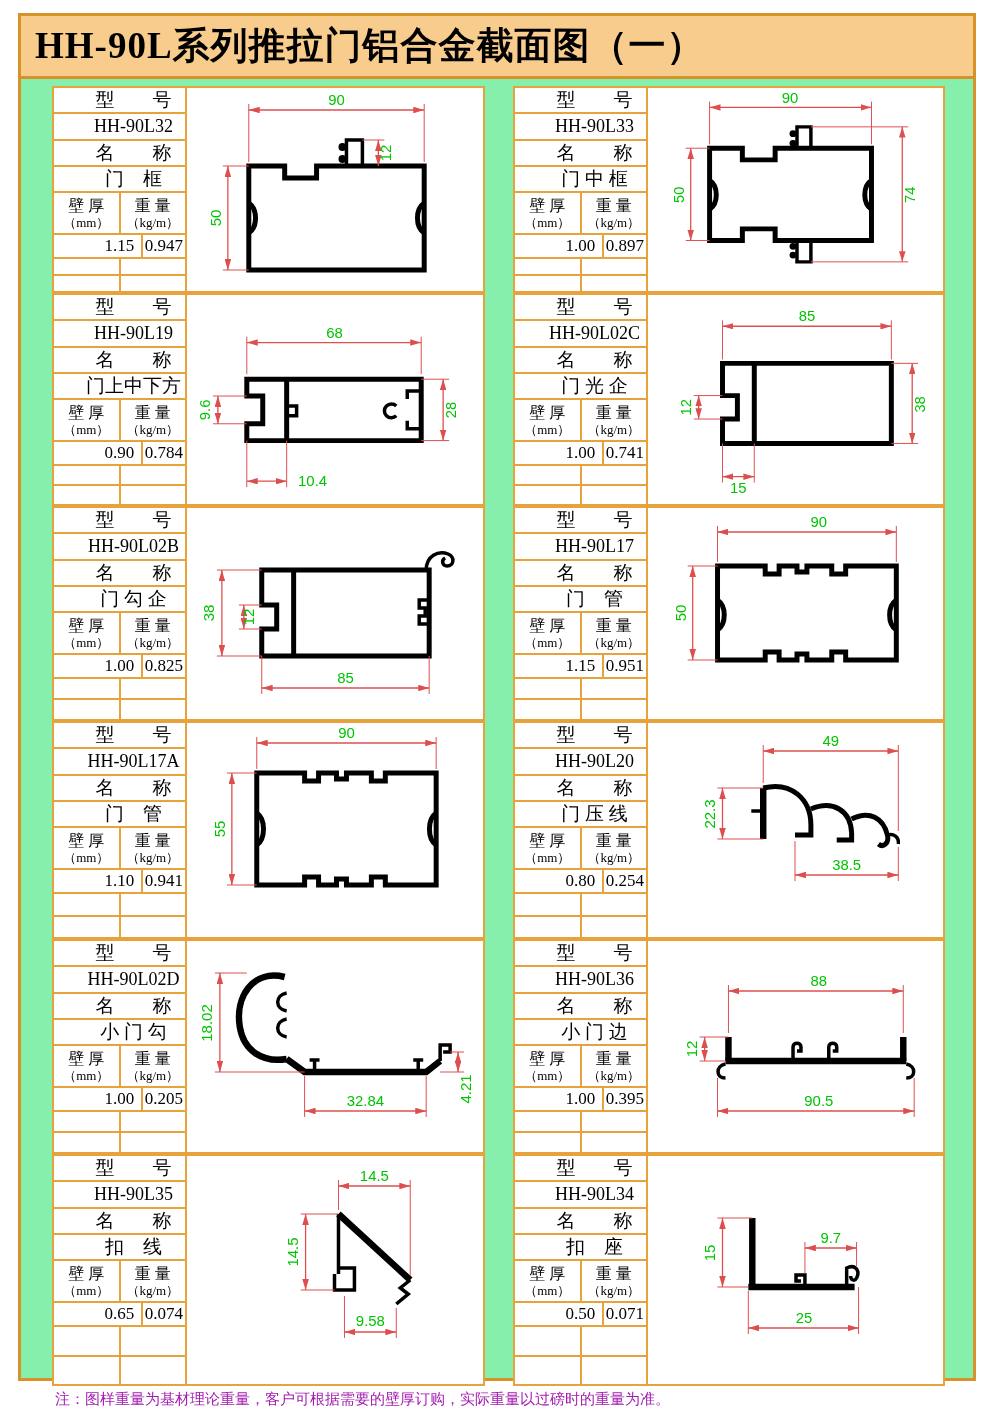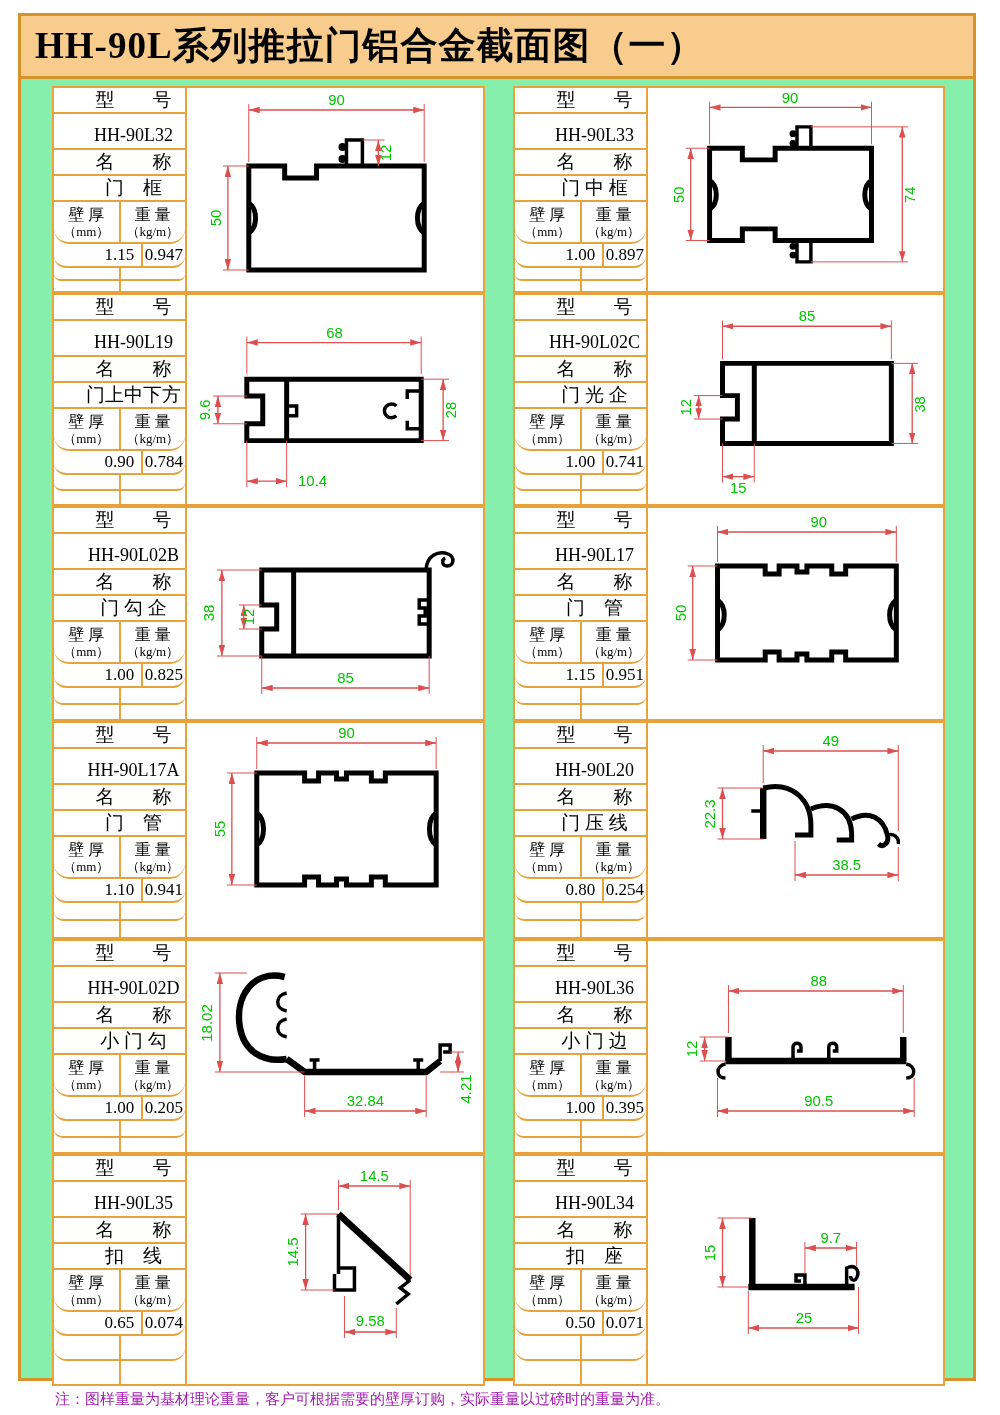--- a/index.html
+++ b/index.html
@@ -18,24 +18,24 @@
   }
   .grid {
     position:absolute; left:31px; top:70px;
     display:grid; grid-template-columns:433px 432px; column-gap:28px;
     grid-template-rows:207px 213px 215px 218px 215px 232px;
   }
   .cell { background:#fff; border:2px solid #E8A23C; display:flex; box-sizing:border-box; }
   .tbl { flex:0 0 131px; width:131px; border-right:2px solid #E8A23C; display:flex; flex-direction:column; }
   .tr { border-bottom:2px solid #E8A23C; display:flex; align-items:center; justify-content:center; box-sizing:content-box;padding-left:28px; }
   .r1 { height:24px; font-size:19px; }
-  .r2 { height:25px; font-size:18px;margin-top:9px; }
+  .r2 { height:25px; font-size:18px; }
   .r3 { height:24px; font-size:19px; }
   .r4 { height:24px; font-size:19px;text-align:center; }
-  .tr2 { border-bottom:2px solid #E8A23C; display:flex; align-items:stretch;border-radius:15px; }
+  .tr2 { border-bottom:2px solid #E8A23C; display:flex; align-items:stretch; }
   .r5 { height:40px; }
   .r6 { height:22px; font-size:17px;padding-left:44px; }
   .r7 { flex:1; }
   .r8 { flex:1; border-bottom:none; }
   .td { flex:1; display:flex; flex-direction:column; align-items:center; justify-content:center; }
   .td:first-child { border-right:2px solid #E8A23C; }
   .hl { font-size:16px; line-height:1.15; }
   .ul { font-size:13px; line-height:1.0; }
   .draw { flex:1; position:relative; overflow:hidden; }
   .draw svg { display:block; width:100%; height:100%; }

